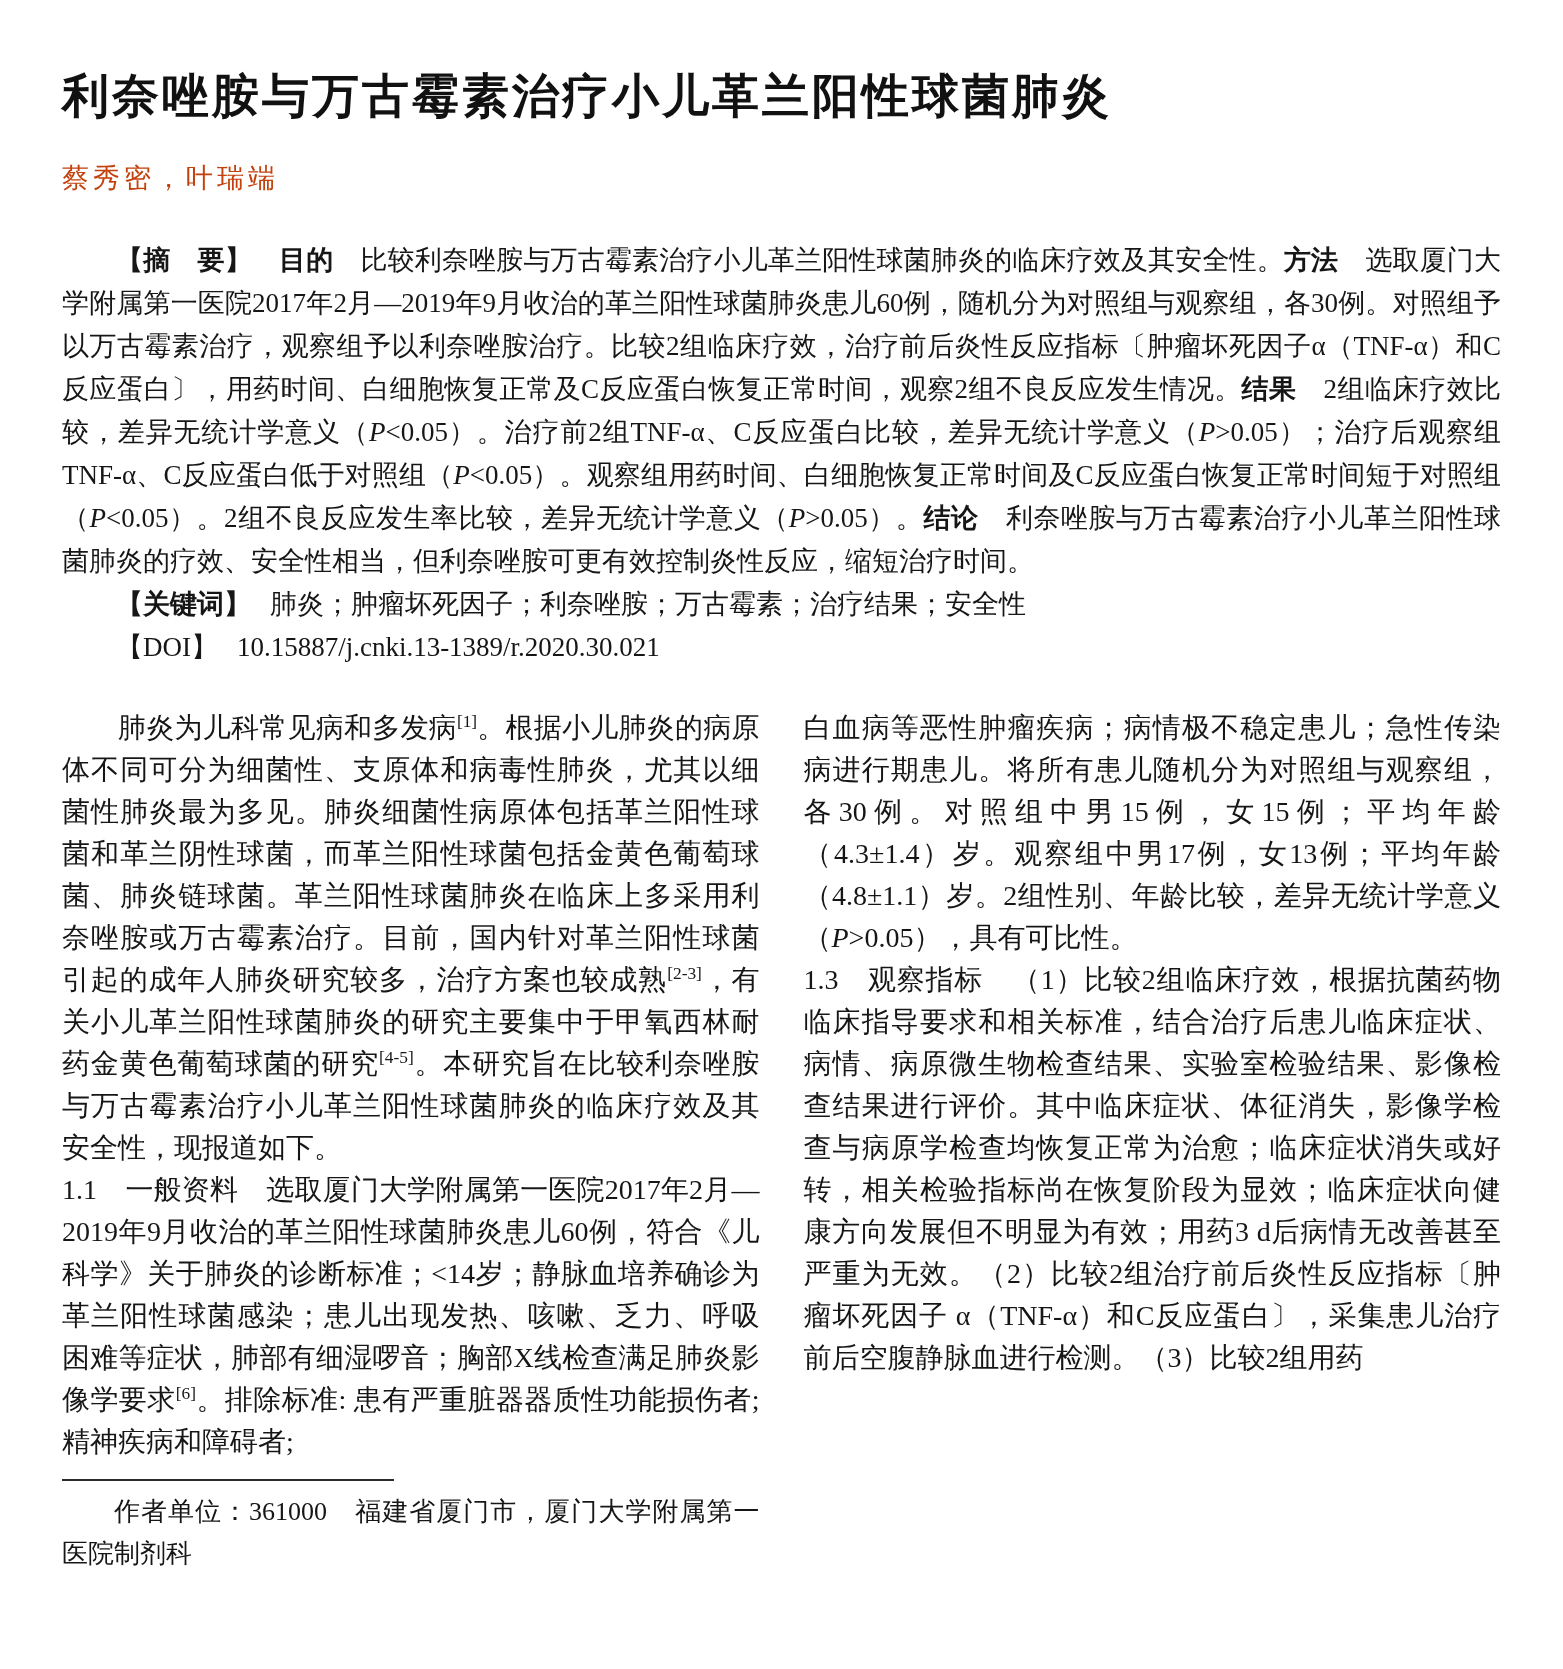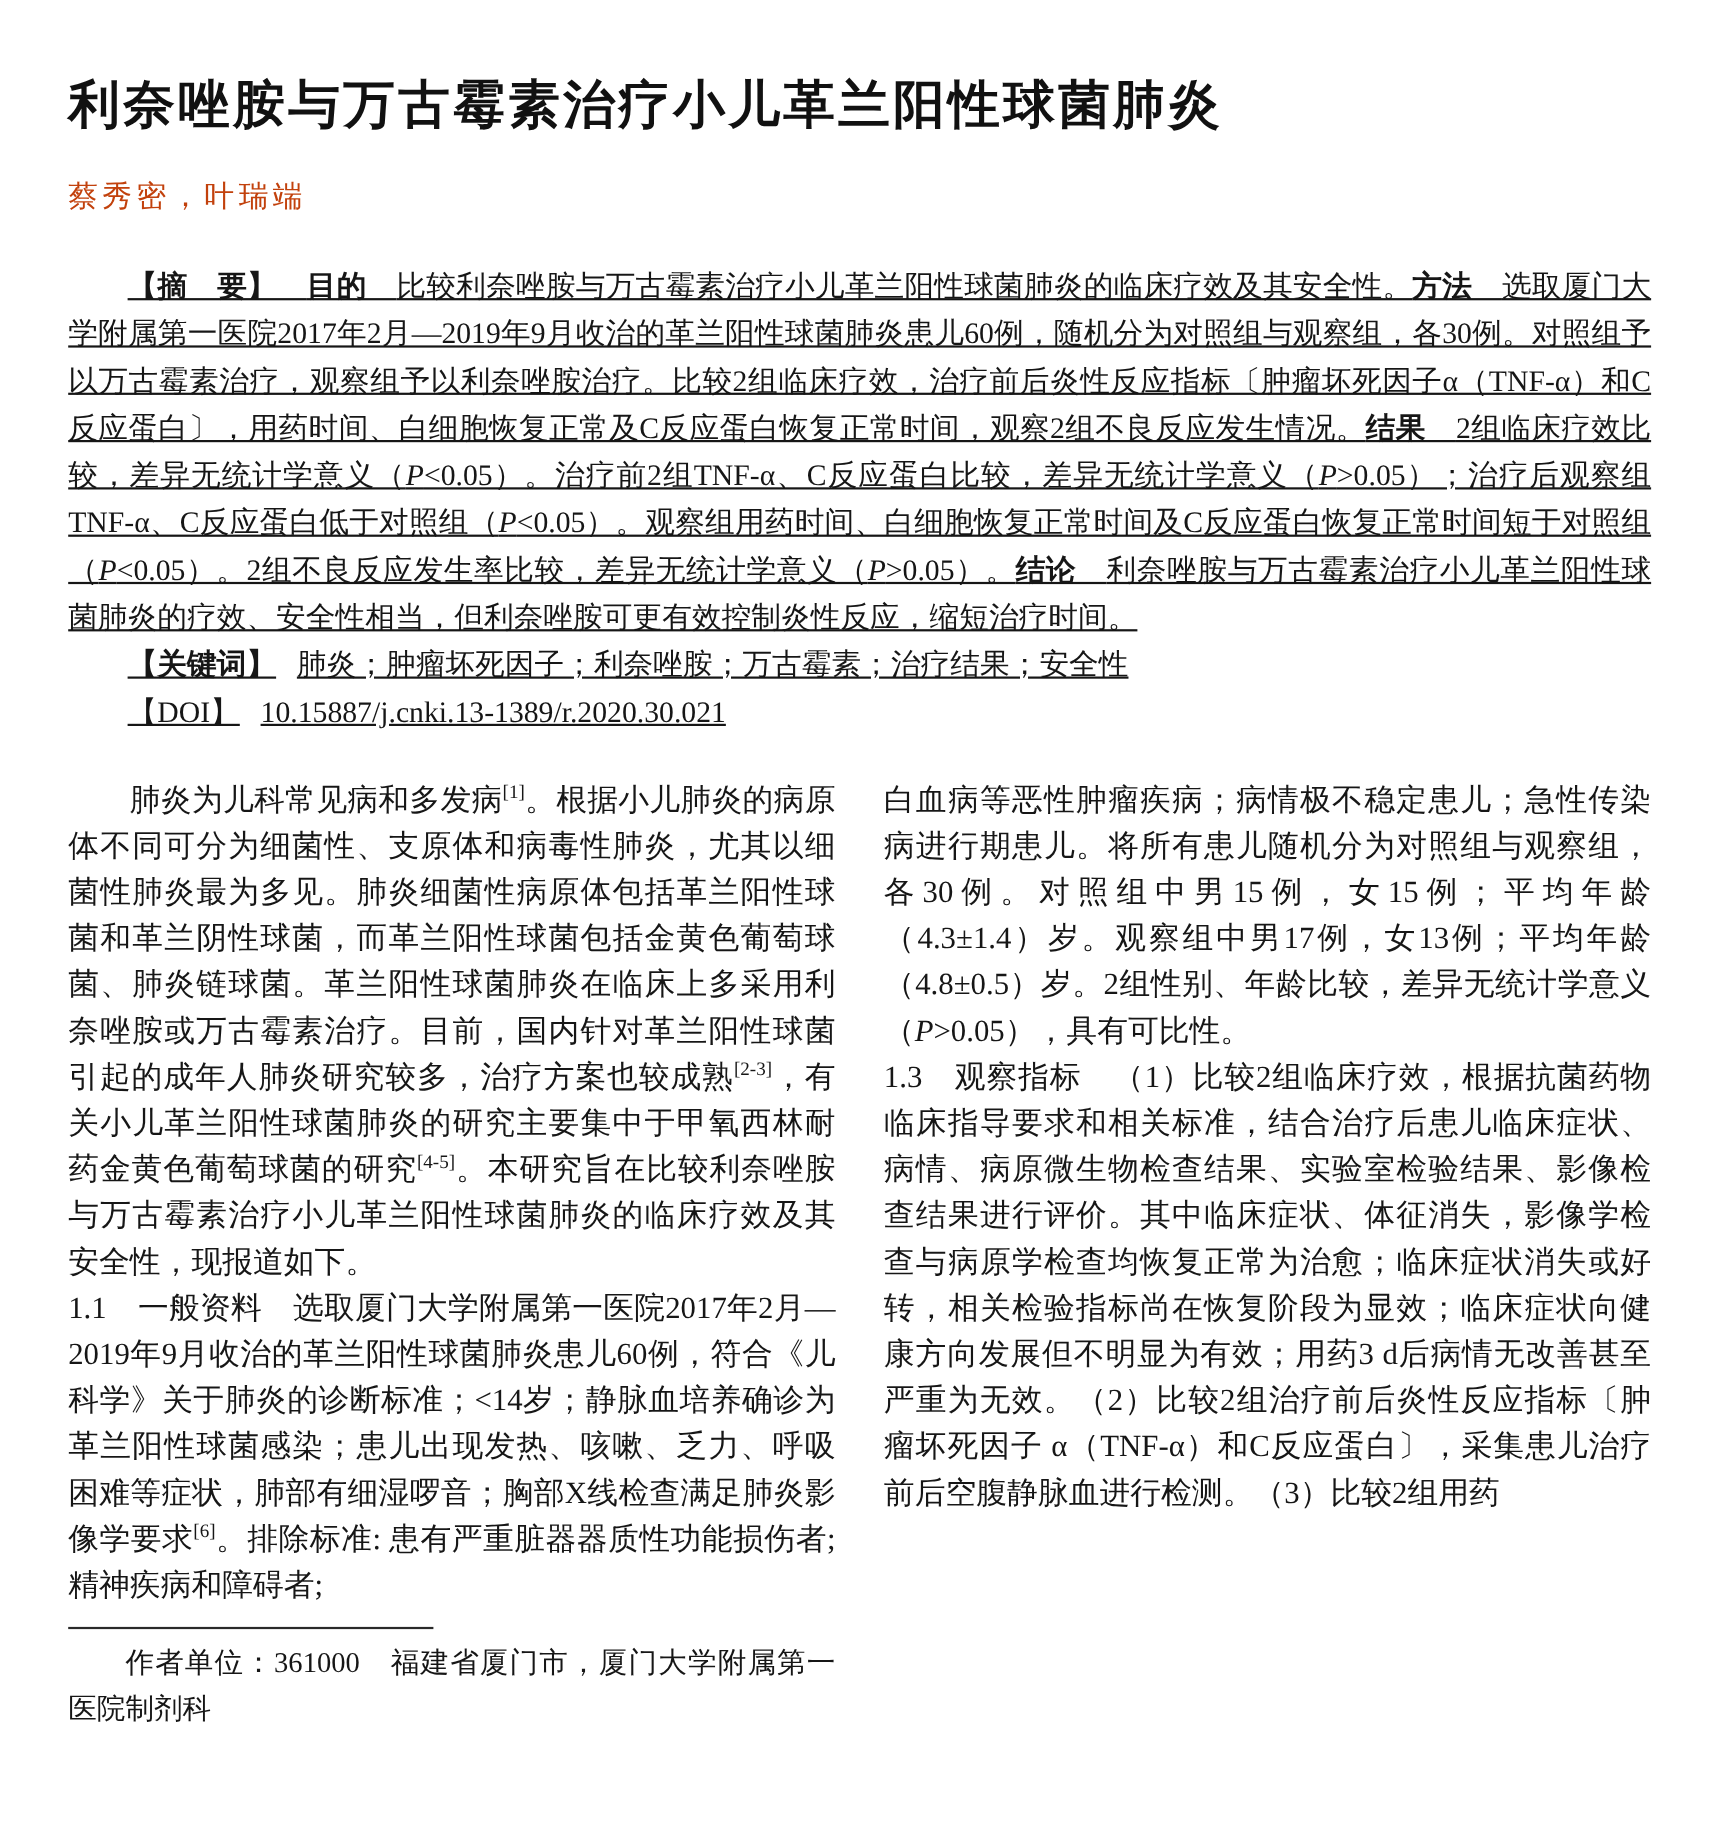--- a/index.html
+++ b/index.html
@@ -30,21 +30,20 @@
     letter-spacing: 4px;
     color: #c2410c;
   }
   .abstract-block { margin-top: 42px; }
   p { margin: 0; }
   .abs {
     font-size: 27px;
     line-height: 43px;
     text-align: justify;
     text-indent: 2em;
-    text-decoration: underline;
   }
   .seg-bold {
     font-weight: 700;
     font-family: "Liberation Sans", "DejaVu Sans", sans-serif;
   }
   .seg-italic { font-style: italic; }
   sup.seg-sup { font-size: 62%; line-height: 0; vertical-align: super; }
   .label-gap { display: inline-block; width: 0.7em; }
   .columns {
     display: flex;
@@ -101,19 +100,19 @@
       <p class="indent"><span>肺炎为儿科常见病和多发病</span><sup class="seg-sup">[1]</sup><span>。根据小儿肺炎的病原体不同可分为细菌性、支原体和病毒性肺炎，尤其以细菌性肺炎最为多见。肺炎细菌性病原体包括革兰阳性球菌和革兰阴性球菌，而革兰阳性球菌包括金黄色葡萄球菌、肺炎链球菌。革兰阳性球菌肺炎在临床上多采用利奈唑胺或万古霉素治疗。目前，国内针对革兰阳性球菌引起的成年人肺炎研究较多，治疗方案也较成熟</span><sup class="seg-sup">[2-3]</sup><span>，有关小儿革兰阳性球菌肺炎的研究主要集中于甲氧西林耐药金黄色葡萄球菌的研究</span><sup class="seg-sup">[4-5]</sup><span>。本研究旨在比较利奈唑胺与万古霉素治疗小儿革兰阳性球菌肺炎的临床疗效及其安全性，现报道如下。</span></p>
       <p><span>1.1　一般资料　选取厦门大学附属第一医院2017年2月—2019年9月收治的革兰阳性球菌肺炎患儿60例，符合《儿科学》关于肺炎的诊断标准；&lt;14岁；静脉血培养确诊为革兰阳性球菌感染；患儿出现发热、咳嗽、乏力、呼吸困难等症状，肺部有细湿啰音；胸部X线检查满足肺炎影像学要求</span><sup class="seg-sup">[6]</sup><span>。排除标准: 患有严重脏器器质性功能损伤者; 精神疾病和障碍者;</span></p>
       <div class="fn-divider"></div>
       <div class="footnote">
         <p>作者单位：361000　福建省厦门市，厦门大学附属第一医院制剂科</p>
 
       </div>
     </div>
 
     <div class="col">
-      <p><span>白血病等恶性肿瘤疾病；病情极不稳定患儿；急性传染病进行期患儿。将所有患儿随机分为对照组与观察组，各30例。对照组中男15例，女15例；平均年龄（4.3±1.4）岁。观察组中男17例，女13例；平均年龄（4.8±0.5）岁。2组性别、年龄比较，差异无统计学意义（</span><span class="seg-italic">P</span><span>&gt;0.05），具有可比性。</span></p>
+      <p><span>白血病等恶性肿瘤疾病；病情极不稳定患儿；急性传染病进行期患儿。将所有患儿随机分为对照组与观察组，各30例。对照组中男15例，女15例；平均年龄（4.3±1.4）岁。观察组中男17例，女13例；平均年龄（4.8±1.1）岁。2组性别、年龄比较，差异无统计学意义（</span><span class="seg-italic">P</span><span>&gt;0.05），具有可比性。</span></p>
       <p>1.3　观察指标　（1）比较2组临床疗效，根据抗菌药物临床指导要求和相关标准，结合治疗后患儿临床症状、病情、病原微生物检查结果、实验室检验结果、影像检查结果进行评价。其中临床症状、体征消失，影像学检查与病原学检查均恢复正常为治愈；临床症状消失或好转，相关检验指标尚在恢复阶段为显效；临床症状向健康方向发展但不明显为有效；用药3 d后病情无改善甚至严重为无效。（2）比较2组治疗前后炎性反应指标〔肿瘤坏死因子 α（TNF-α）和C反应蛋白〕，采集患儿治疗前后空腹静脉血进行检测。（3）比较2组用药</p>
     </div>
 
   </div>
 
 </div>
 
 </body></html>

